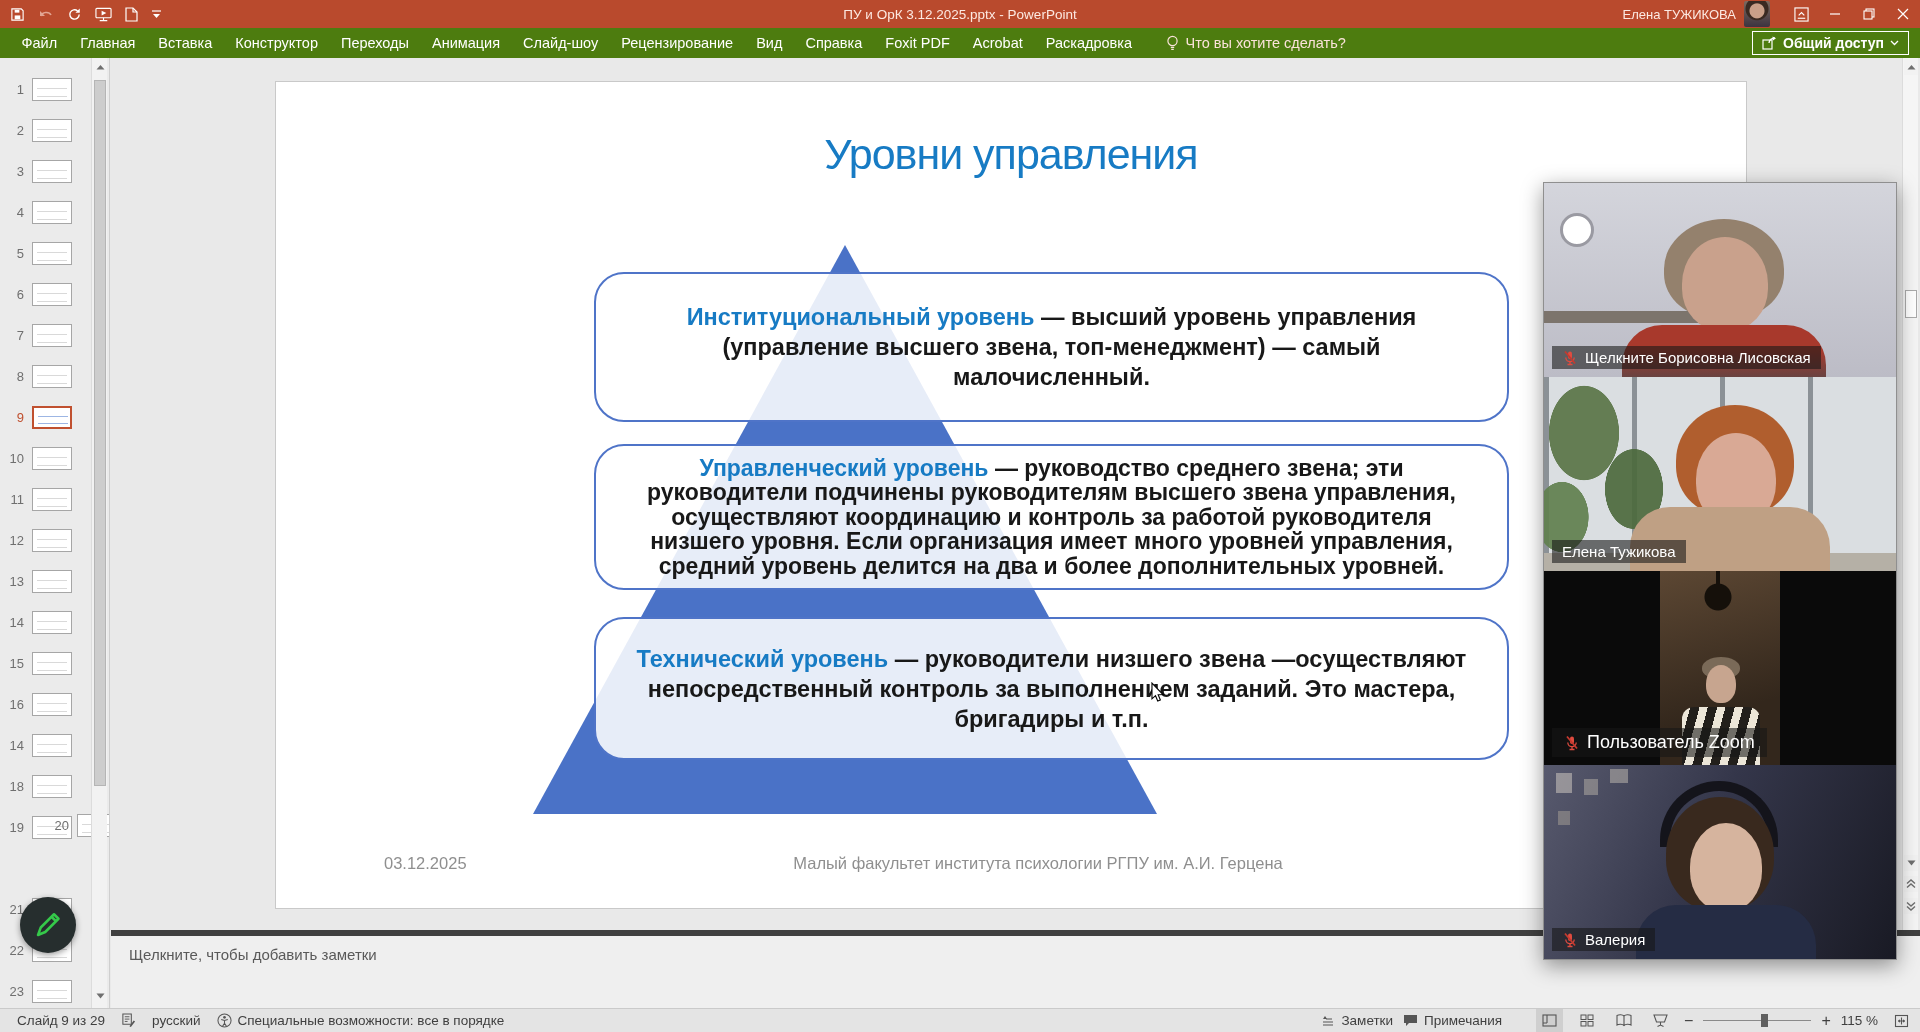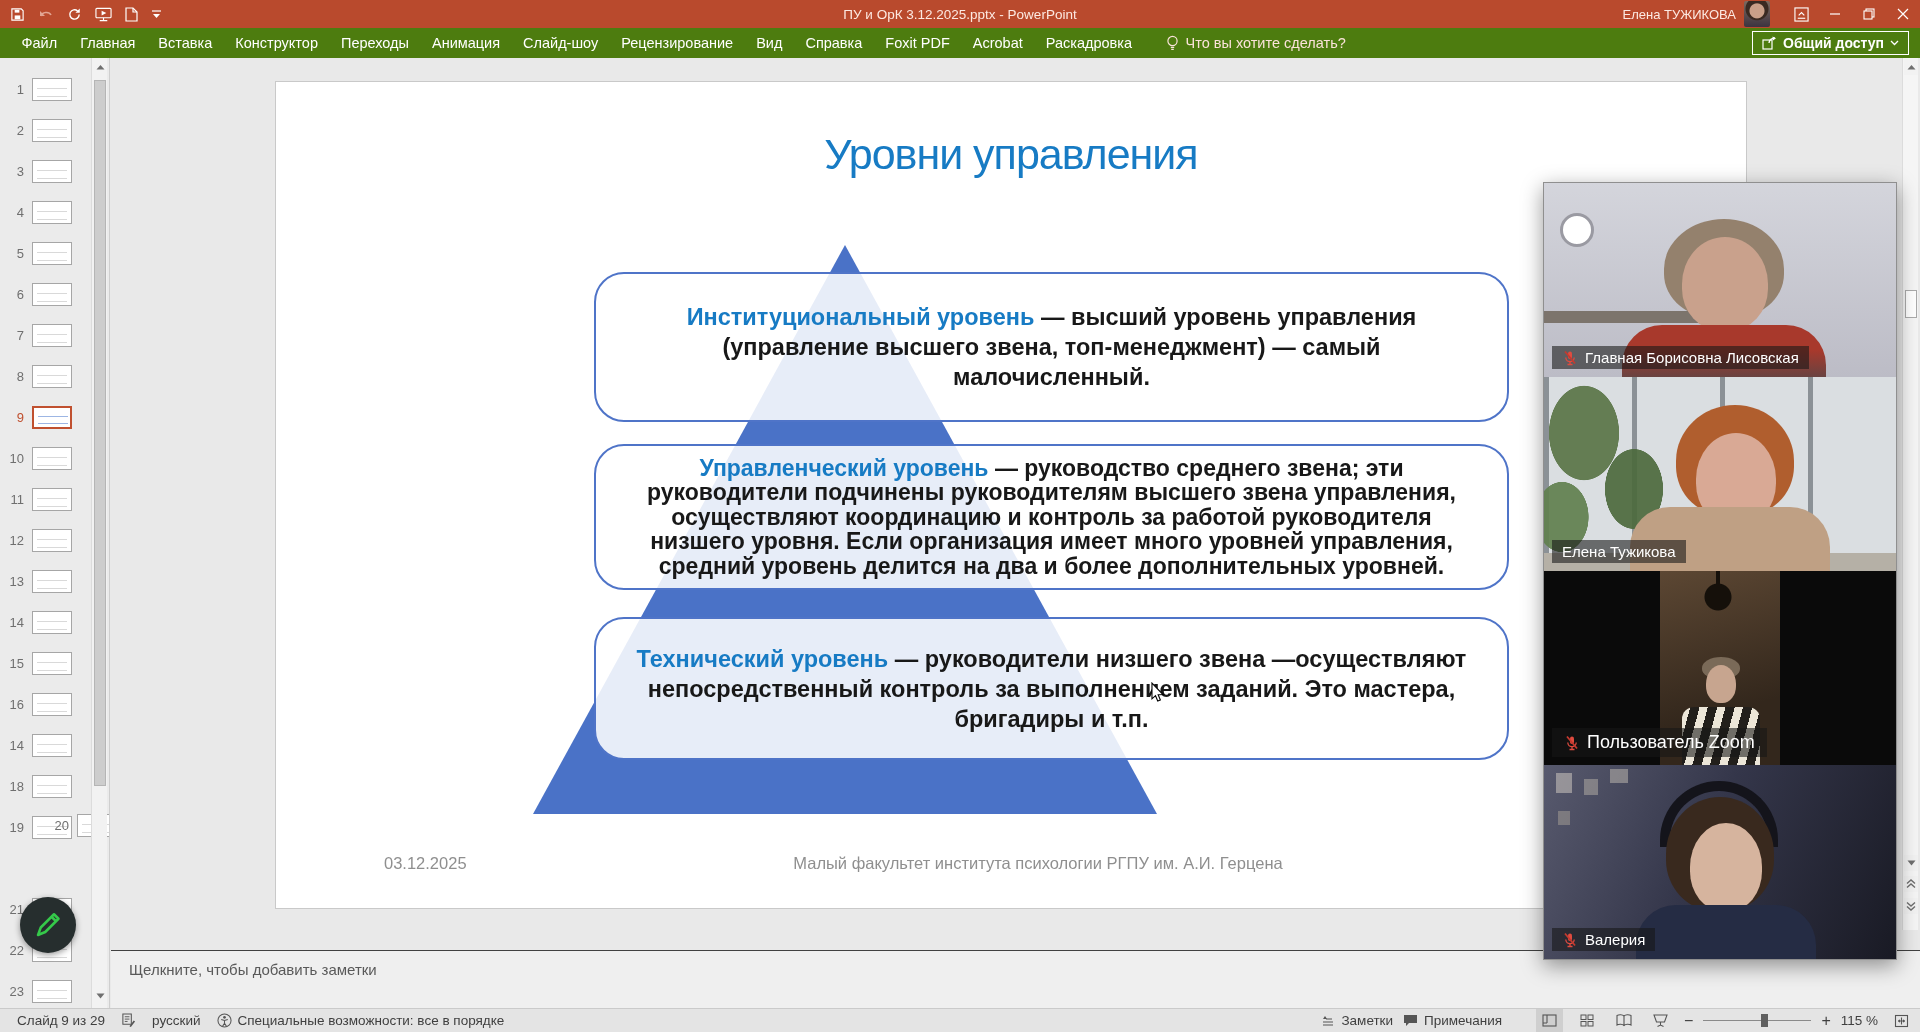--- a/index.html
+++ b/index.html
@@ -46,21 +46,21 @@
   .pyramid { position:absolute; left:257px; top:163px; width:624px; height:569px; background:#4a72c7; clip-path:polygon(50% 0, 0 100%, 100% 100%); }
   .tbx { position:absolute; left:318px; width:915px; background:rgba(255,255,255,0.87); border:2px solid #4f74c8; border-radius:30px; display:flex; align-items:center; justify-content:center; text-align:center; font-weight:bold; color:#181818; padding:4px 26px; }
   .tbx .lead { color:#177bc4; }
   #box1 { top:190px; height:150px; font-size:23.5px; line-height:30px; }
   #box2 { top:362px; height:146px; font-size:23px; line-height:24.6px; }
   #box3 { top:535px; height:143px; font-size:23.5px; line-height:30px; }
   .sfooter { position:absolute; top:772px; font-size:16.5px; color:#8f8f8f; }
   #fdate { left:108px; }
   #forg { left:516px; width:492px; text-align:center; }
   
-  .notesbar { position:absolute; left:111px; top:930px; width:1809px; height:78px; background:#efefef; border-top:1px solid #404040;margin-top:20px; }
+  .notesbar { position:absolute; left:111px; top:930px; width:1809px; height:78px; background:#efefef; border-top:6px solid #404040; }
   .notesbar span { position:absolute; left:18px; top:10px; font-size:15px; color:#595959; }
   .statusbar { position:absolute; left:0; top:1008px; width:1920px; height:24px; background:#e4e4e4; border-top:1px solid #cacaca; display:flex; align-items:center; font-size:13.5px; color:#3f3f3f; }
   .sb-left { display:flex; align-items:center; gap:16px; padding-left:17px; }
   .sb-right { margin-left:auto; display:flex; align-items:center; gap:10px; padding-right:5px; }
   .sb-item { display:flex; align-items:center; gap:6px; }
   .viewbtn { width:27px; height:23px; display:flex; align-items:center; justify-content:center; }
   .viewbtn.active { background:#cfcfcf; }
   .zslider { position:relative; width:108px; height:23px; }
   .zslider .track { position:absolute; left:0; right:0; top:11px; height:1px; background:#8a8a8a; }
   .zslider .knob { position:absolute; left:58px; top:5px; width:7px; height:13px; background:#5f5f5f; }
@@ -471,21 +471,21 @@
             <div class="p-face"></div>
             <div class="p-body"></div>
     </div>
     <div class="label">
       <svg class="micoff" width="16" height="16" viewBox="0 0 16 16">
               <rect x="6" y="1.5" width="4" height="7.5" rx="2" fill="#e04b3f"></rect>
               <path d="M3.8 7.5a4.2 4.2 0 0 0 8.4 0" stroke="#e04b3f" stroke-width="1.3" fill="none"></path>
               <path d="M8 12v2.5M5.5 14.5h5" stroke="#e04b3f" stroke-width="1.3"></path>
               <path d="M3 1.5l10 12" stroke="#c43a30" stroke-width="1.8"></path>
             </svg>
-      <span class="pname">Главная Борисовна Лисовская</span>
+      <span class="pname">Щелкните Борисовна Лисовская</span>
     </div>
   </div>
 
   <div class="tile scene-1 active">
     <div class="vid">
       <div class="p-extra1"></div>
             <div class="p-extra2"></div>
       <div class="p-hair"></div>
             <div class="p-face"></div>
             <div class="p-body"></div>

